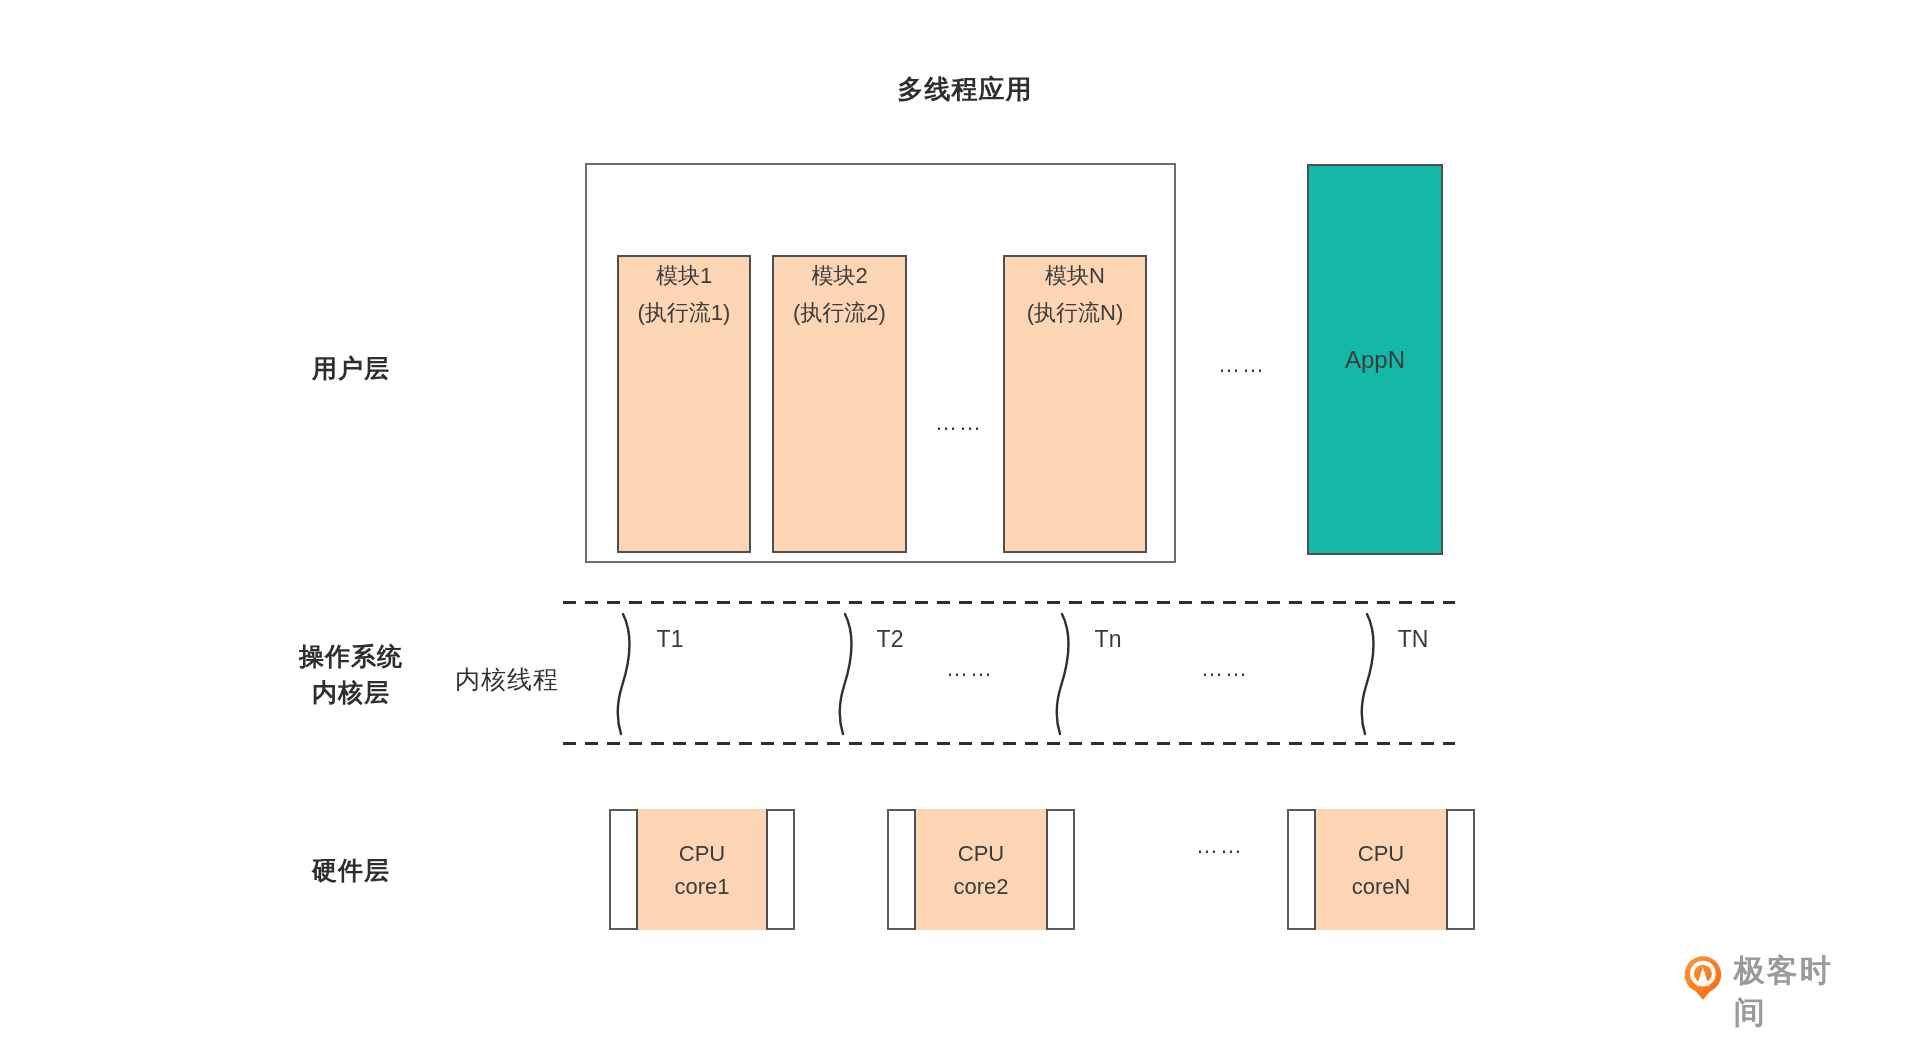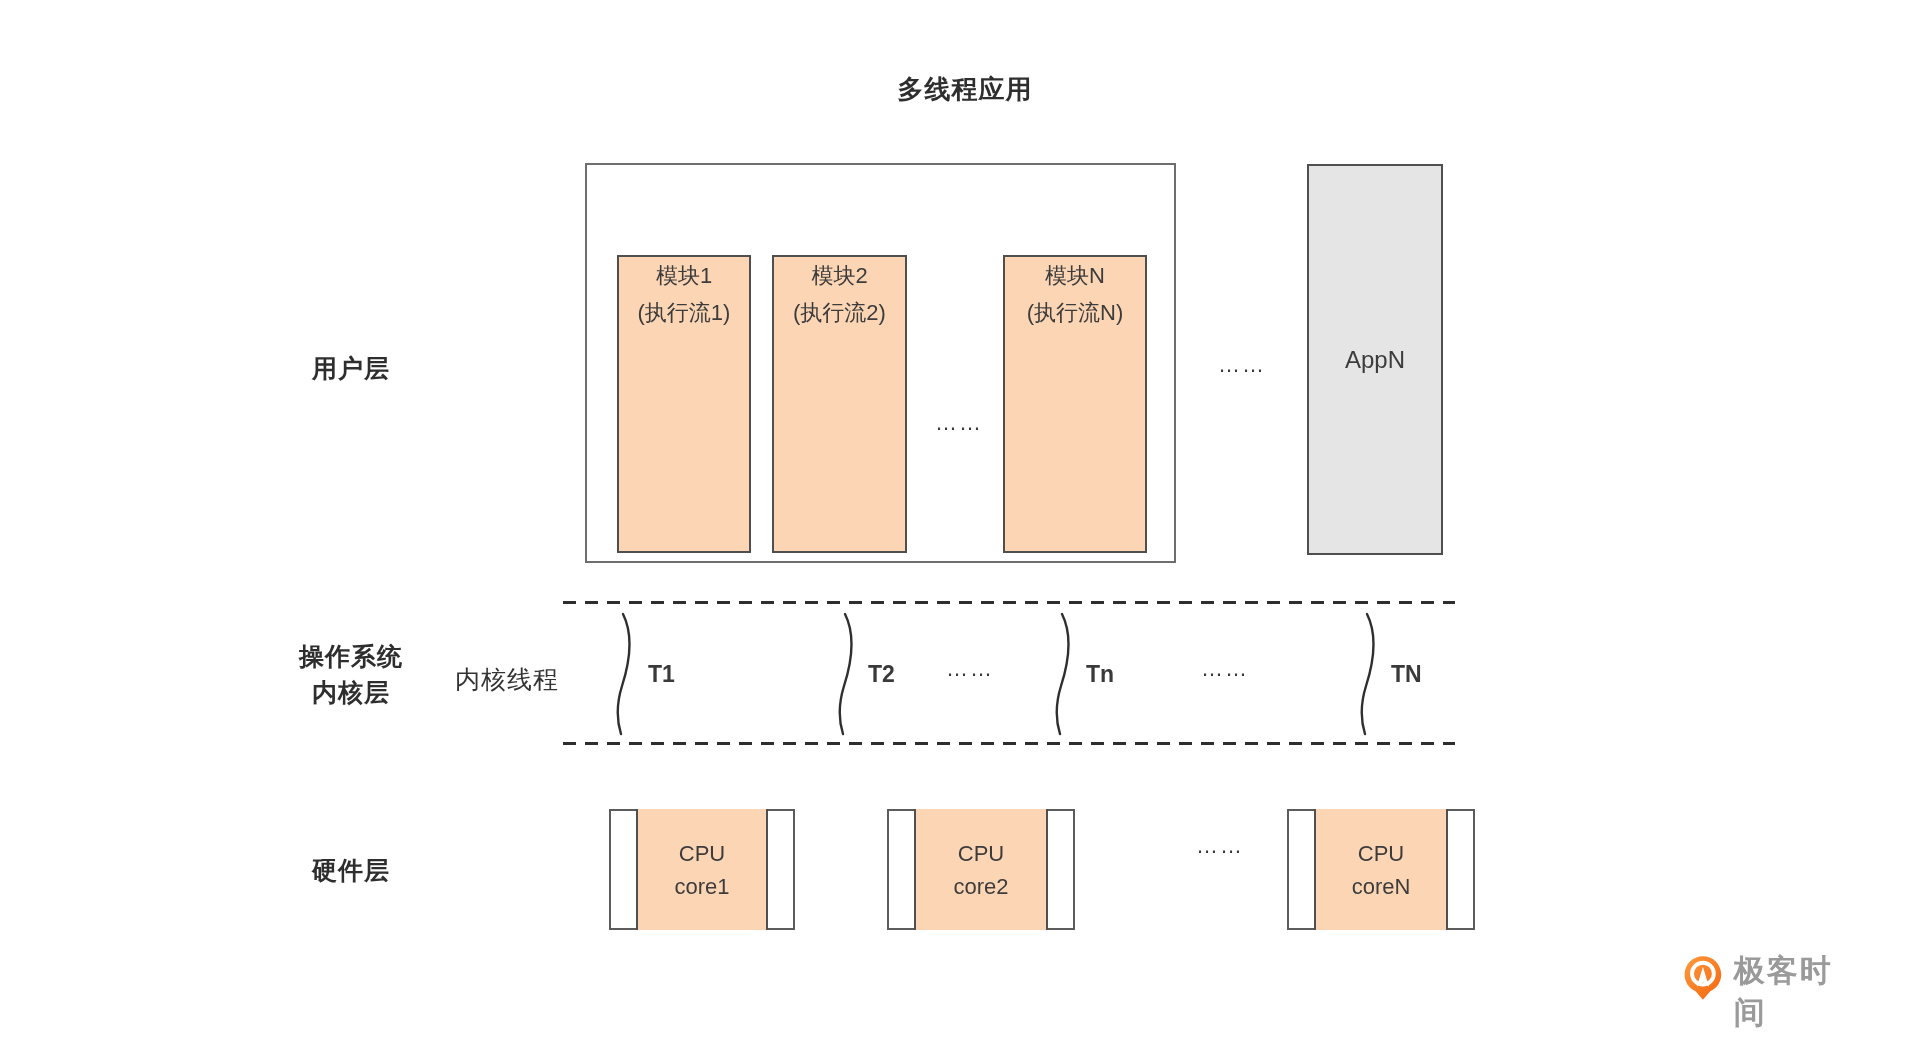--- a/index.html
+++ b/index.html
@@ -81,21 +81,21 @@
   #dots-apps    { left: 1207px; top: 352px; width: 70px; }
   #dots-kernel1 { left: 935px;  top: 656px; width: 70px; }
   #dots-kernel2 { left: 1190px; top: 656px; width: 70px; }
   #dots-cpu     { left: 1185px; top: 833px; width: 70px; }
 
   
   .appn {
     position: absolute;
     left: 1307px; top: 164px;
     width: 136px; height: 391px;
-    background: #e5e5e5;
+    background: #14b8a6;
     border: 2px solid #4f4f4f;
     box-sizing: border-box;
     display: flex; align-items: center; justify-content: center;
     font-size: 24px; color: #3c3c3c;
   }
 
   
   .dashline {
     position: absolute;
     left: 563px; width: 892px; height: 3px;
@@ -115,23 +115,23 @@
     top: 612px;
     width: 24px; height: 124px;
   }
   #sq1 { left: 611px; }
   #sq2 { left: 833px; }
   #sq3 { left: 1050px; }
   #sq4 { left: 1355px; }
 
   .tlabel {
     position: absolute;
-    top: 661px; width: 44px;
-    text-align: left;
-    font-size: 23px; color: #3a3a3a; font-weight: bold;
+    top: 626px; width: 44px;
+    text-align: center;
+    font-size: 23px; color: #3a3a3a;
   }
   #t1 { left: 648px; }
   #t2 { left: 868px; }
   #t3 { left: 1086px; }
   #t4 { left: 1391px; }
 
   
   .cpu {
     position: absolute;
     top: 809px; height: 121px;

